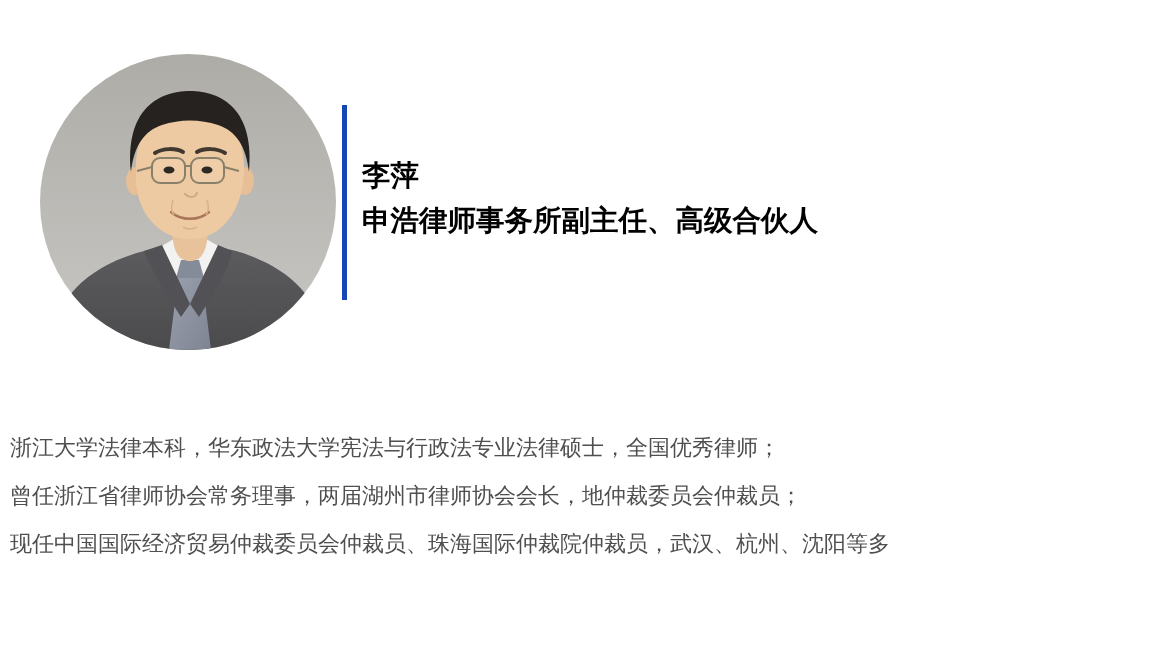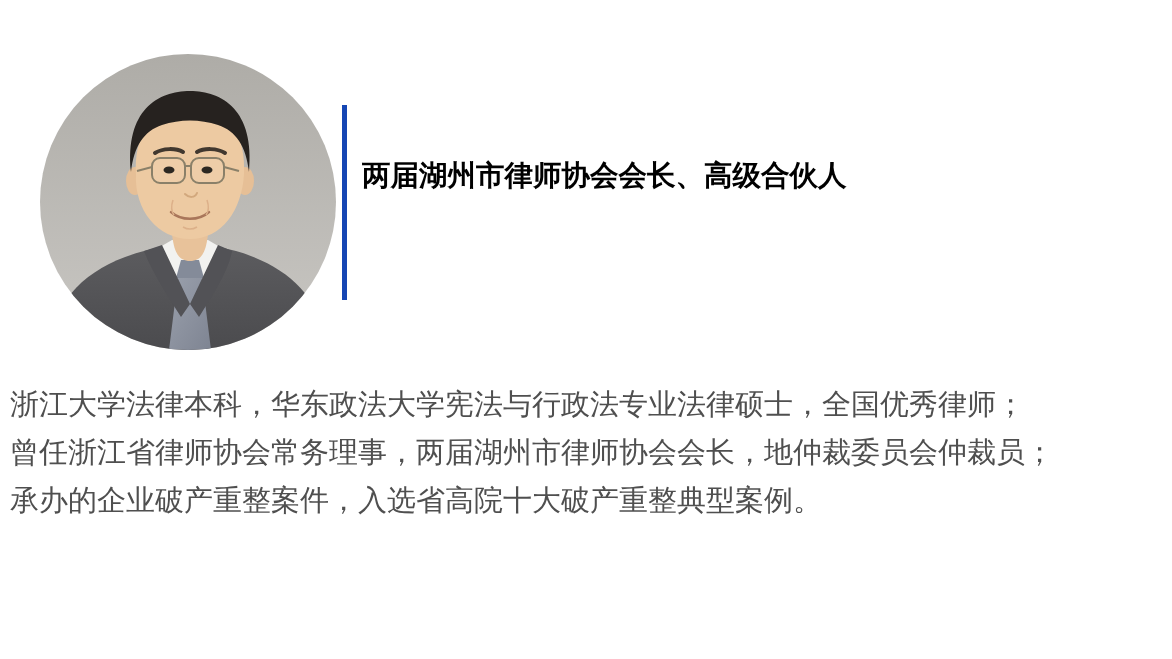--- a/index.html
+++ b/index.html
@@ -24,24 +24,24 @@
   }
   .name-block {
     position: absolute; left: 362px; top: 153px;
     color: #000000;
     font-weight: 700;
     font-size: 28.5px;
     line-height: 45px;
     white-space: nowrap;
   }
   .bio {
-    position: absolute; left: 10px; top: 380px;
+    position: absolute; left: 10px; top: 424px;
     width: 1158px;
     color: #4f4f4f;
-    font-size: 29px;
+    font-size: 22px;
     line-height: 48px;
   }
   .bio-line { white-space: nowrap; }
 </style>
 </head>
 <body>
 
 <div class="avatar">
   <svg viewBox="0 0 296 296" width="296" height="296">
     <defs>
@@ -95,20 +95,21 @@
 
     <path d="M 131,158 C 141,167 159,167 169,158" stroke="#a9765a" stroke-width="2.5" fill="none" stroke-linecap="round"></path>
     <path d="M 133,146 C 131,152 131,157 134,161 M 167,146 C 169,152 169,157 166,161" stroke="#dcb089" stroke-width="1.5" fill="none"></path>
     <path d="M 143,173 C 148,176 152,176 157,173" stroke="#dcb089" stroke-width="1.5" fill="none"></path>
   </svg>
 </div>
 
 <div class="accent-bar" style="background-color: rgb(21, 70, 180);"></div>
 
 <div class="name-block">
-  <div>两届湖州市律师协会会长、高级合伙人</div>
+  <div>李萍</div>
+  <div>申浩律师事务所副主任、高级合伙人</div>
 </div>
 
 <div class="bio">
   <div class="bio-line">浙江大学法律本科，华东政法大学宪法与行政法专业法律硕士，全国优秀律师；</div>
   <div class="bio-line">曾任浙江省律师协会常务理事，两届湖州市律师协会会长，地仲裁委员会仲裁员；</div>
-  <div class="bio-line">承办的企业破产重整案件，入选省高院十大破产重整典型案例。</div>
+  <div class="bio-line">现任中国国际经济贸易仲裁委员会仲裁员、珠海国际仲裁院仲裁员，武汉、杭州、沈阳等多</div>
 </div>
 
 </body></html>

